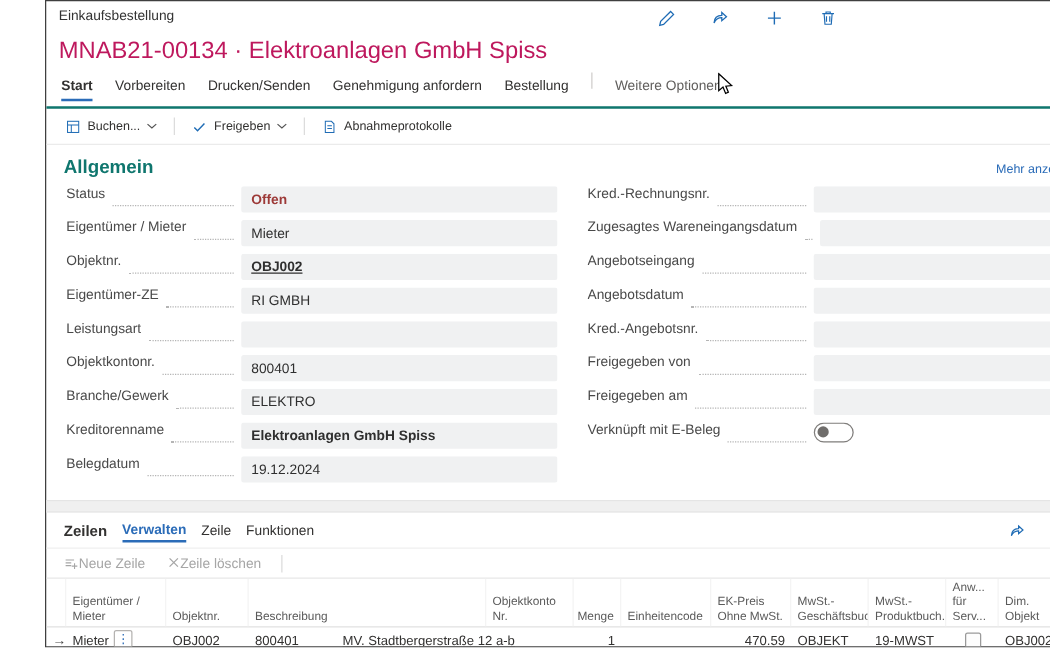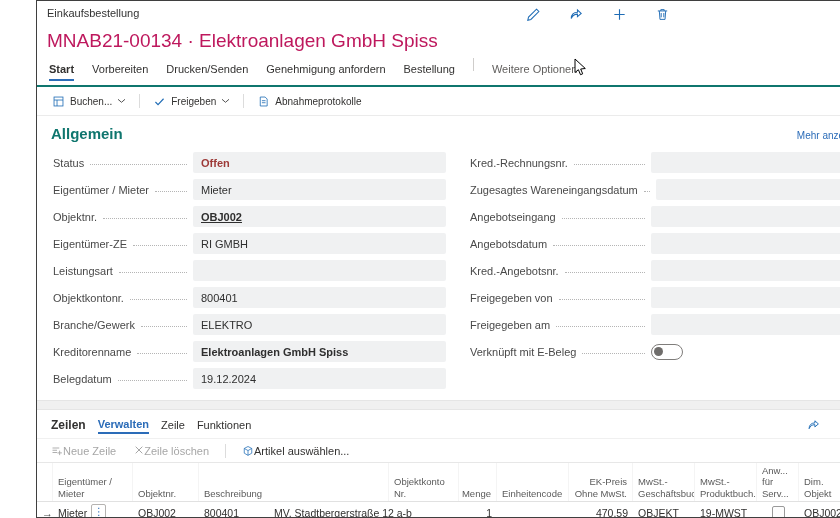--- a/index.html
+++ b/index.html
@@ -26,21 +26,21 @@
   .act{display:flex;align-items:center;gap:5px;border:0;background:none;font:inherit;
     color:#323130;padding:3px 7px;cursor:pointer;}
   .vsep{width:1px;height:14px;background:#dcdcdc;}
   
   .section-head{display:flex;align-items:baseline;justify-content:space-between;padding:9px 12px 5px 14px;}
   .section-head h2{font-size:15px;font-weight:700;color:#0f766e;margin:0;}
   .more-link{font-size:10px;color:#2b6cb8;cursor:pointer;text-decoration:none;}
   
   .fields{display:flex;gap:24px;padding:2px 12px 8px 16px;}
   .fcol{flex:1;min-width:0;}
-  .field{display:flex;align-items:center;height:27px;overflow:hidden;}
+  .field{display:flex;align-items:flex-start;height:27px;overflow:hidden;}
   .flabel{font-size:11px;color:#494949;white-space:nowrap;}
   .leader{flex:1 1 6px;min-width:6px;border-bottom:1px dotted #b5b5b5;height:1px;align-self:center;margin:2px 6px 0;}
   .fval{height:21px;background:#f0f1f2;border-radius:2px;font-size:11px;color:#2f2f2f;
     display:flex;align-items:center;padding:0 8px;box-sizing:border-box;flex:0 0 auto;white-space:nowrap;overflow:hidden;}
   .fcol.left .fval{width:253px;}
   .fcol.right .fval{width:212px;}
   .status-val{color:#9d3a38;font-weight:700;}
   .linkb{font-weight:700;text-decoration:underline;}
   .boldv{font-weight:700;}
   .toggle-slot{width:212px;flex:0 0 auto;display:flex;align-items:center;}
@@ -59,21 +59,21 @@
   .tb-item{display:flex;align-items:flex-start;background:none;border:0;font:inherit;cursor:pointer;color:#323130;padding:2px 2px;}
   .tb-item.disabled{color:#a6a6a6;cursor:default;}
   .tb-right{margin-left:auto;}
   
   .grid{overflow:hidden;padding-left:0;}
   .gh{display:flex;border-bottom:1px solid #e1e1e1;color:#5a5a5a;font-size:9.5px;min-height:36px;}
   .gcell{box-sizing:border-box;flex:0 0 auto;overflow:hidden;padding:2px 5px;}
   .gh .gcell{display:flex;align-items:flex-end;line-height:1.2;border-right:1px solid #f4f4f4;}
   .gr{display:flex;align-items:center;height:21px;font-size:10.5px;color:#323130;border-bottom:1px solid #f2f2f2;}
   .gr .gcell{display:flex;align-items:center;height:21px;}
-  .r{justify-content:flex-end;text-align:right;}
+  .r{justify-content:flex-end;text-align:left;}
   .cg{width:16px;}
   .c0{width:80px;} .c1{width:66px;} .c2{width:70px;} .c3{width:190px;} .c4{width:38px;}
   .c5{width:72px;} .c6{width:64px;} .c7{width:62px;} .c8{width:62px;} .c9{width:42px;justify-content:center;}
   .c10{width:56px;} .c11{width:60px;}
   .u{text-decoration:underline;}
   .row-arrow{font-size:11px;color:#444;}
   .dots-btn{width:13px;height:16px;border:1px solid #b5b3b1;border-radius:2px;background:#fff;color:#2b6cb8;
     font-size:10px;line-height:14px;text-align:center;margin-left:4px;cursor:pointer;flex:0 0 auto;}
   .cb{width:11px;height:11px;border:1px solid #9a9a9a;border-radius:2px;background:#fdfdfd;display:inline-block;}
   .cursor{position:absolute;left:537px;top:57px;pointer-events:none;}
@@ -285,27 +285,20 @@
       </svg>
       <span>Neue Zeile</span>
     </button>
     <button class="tb-item disabled">
       <svg width="10" height="10" viewBox="0 0 12 12">
         <path d="M2 2l8 8M10 2l-8 8" stroke="#a6a6a6" fill="none" stroke-width="1.2"></path>
       </svg>
       <span>Zeile löschen</span>
     </button>
     <span class="vsep"></span>
-    <button class="tb-item">
-      <svg width="12" height="12" viewBox="0 0 16 16">
-        <path d="M8 2l5 2.6v6.3L8 13.8 3 10.9V4.6z" fill="none" stroke="#1f6cb5"></path>
-        <path d="M3 4.6L8 7.4l5-2.8M8 7.4v6.4" fill="none" stroke="#1f6cb5"></path>
-      </svg>
-      <span>Artikel auswählen...</span>
-    </button>
     <button class="icon-btn tb-right">
       <svg width="13" height="13" viewBox="0 0 16 16">
         <path d="M2.5 3h11L9.8 8.2V13l-3.6-1.8V8.2z" fill="none" stroke="#1f6cb5"></path>
       </svg>
     </button>
   </div>
 
   <div class="grid">
     <div class="gh">
       <div class="gcell cg"></div>

